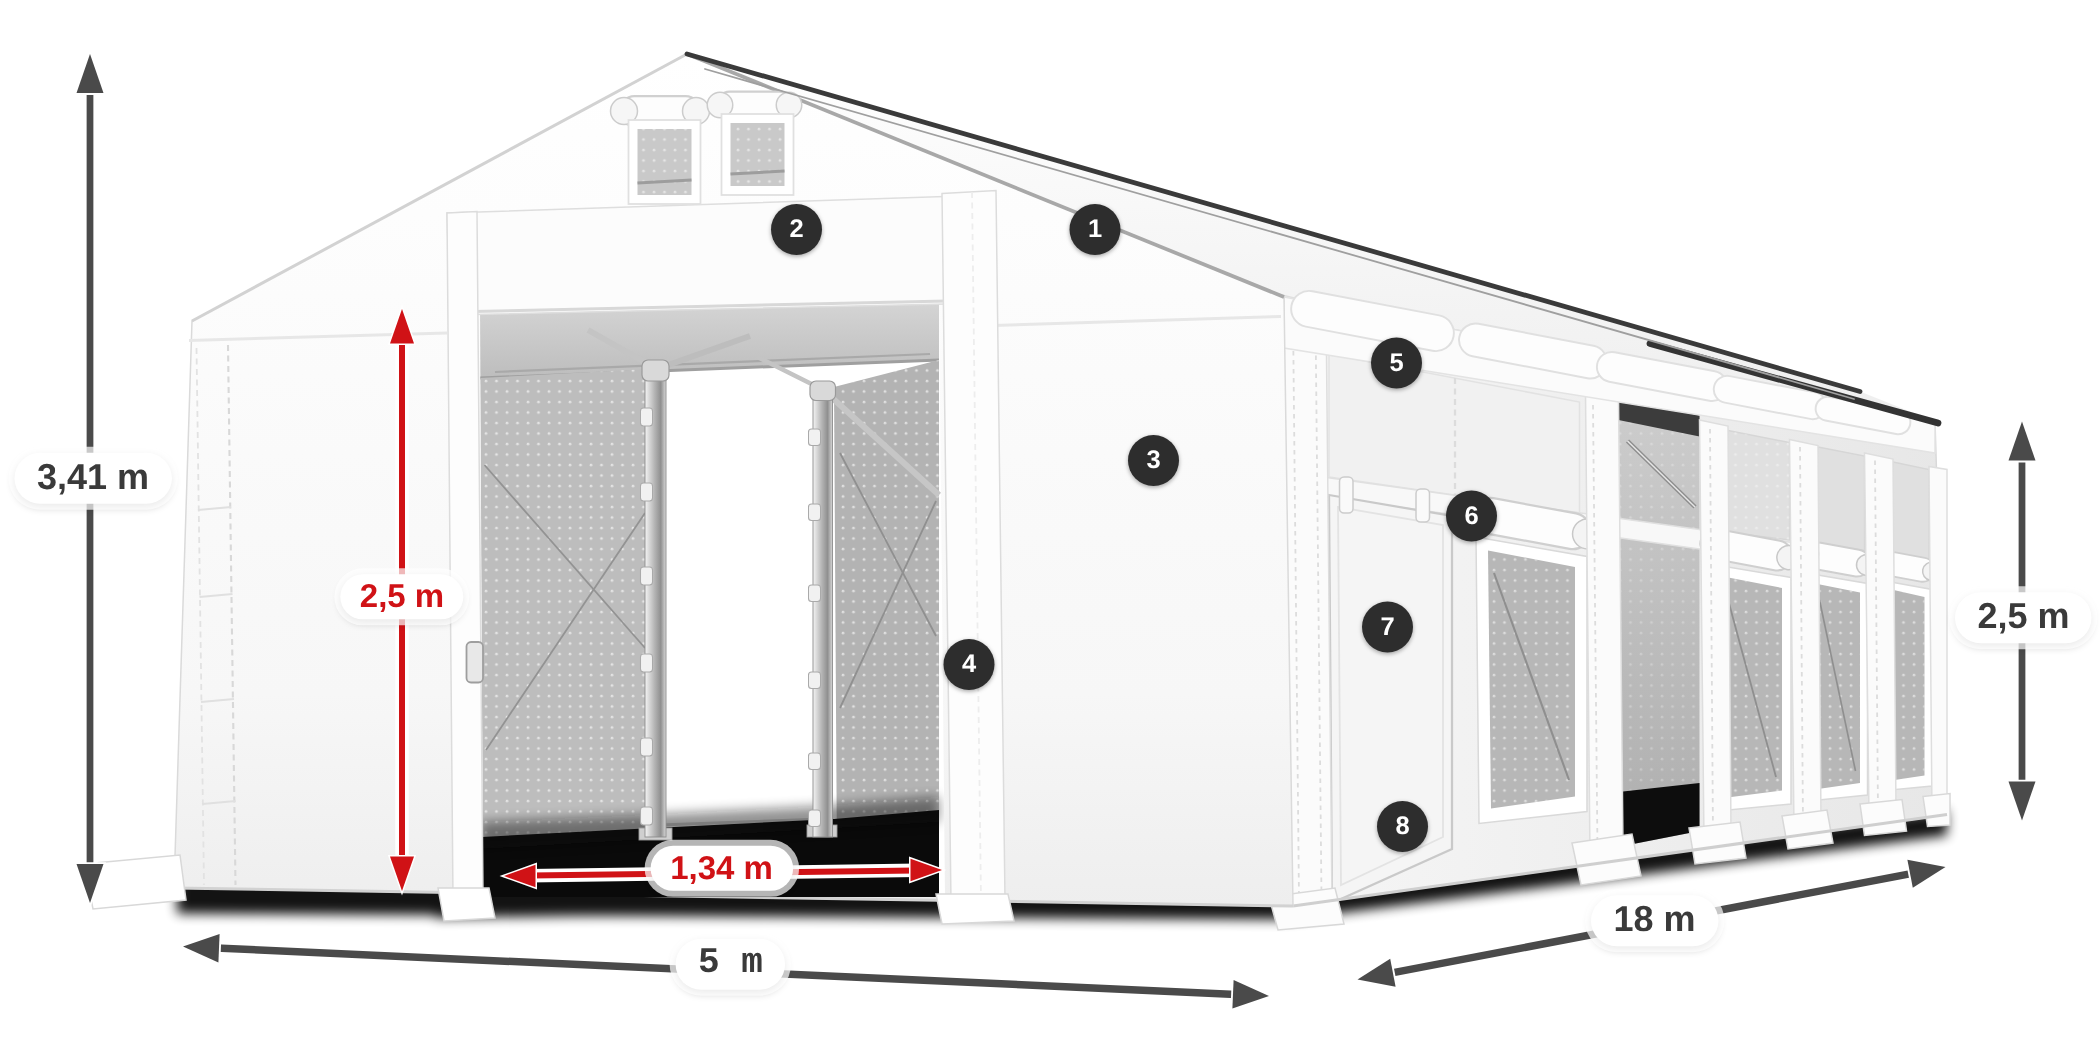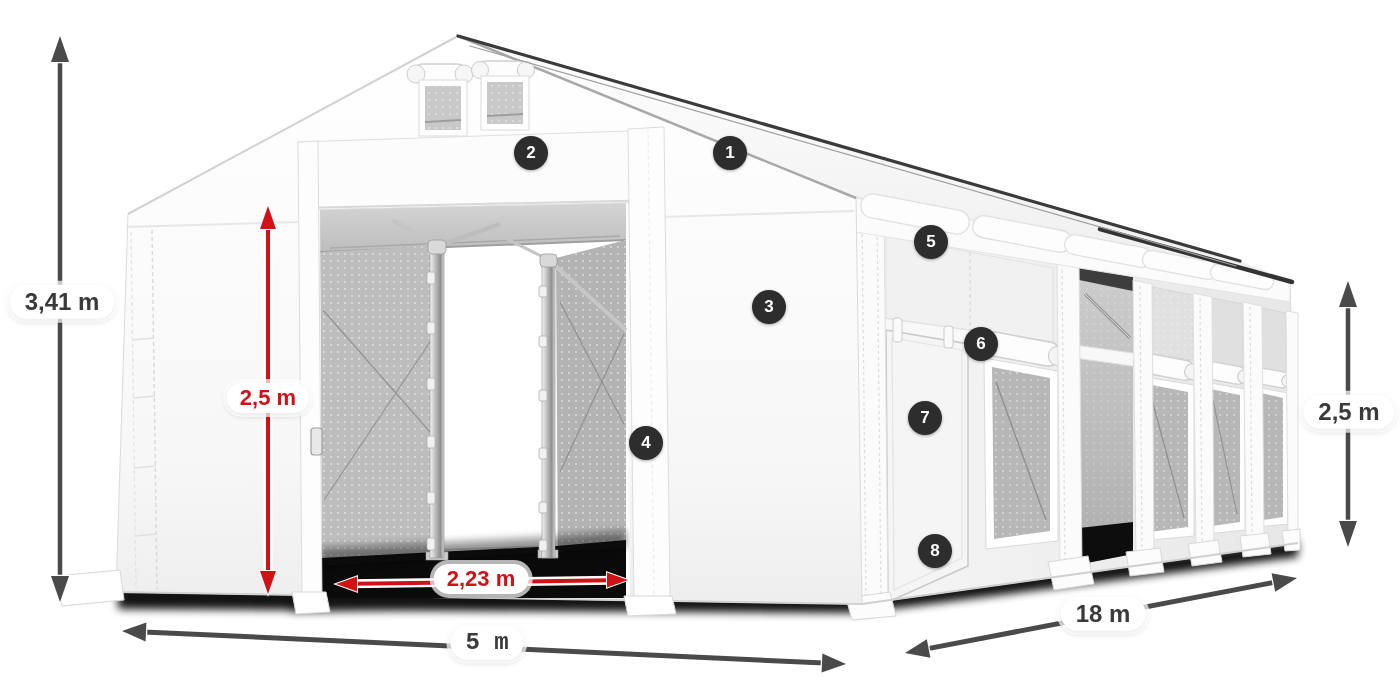--- a/index.html
+++ b/index.html
@@ -338,23 +338,23 @@
   </g>
 
   <g>
     <line x1="1348" y1="300" x2="1348" y2="528" stroke="#ffffff" stroke-width="10"></line>
     <line x1="1348" y1="304" x2="1348" y2="524" stroke="#4a4a4a" stroke-width="4.5"></line>
     <polygon points="1348,281 1339,307 1357,307" fill="#4a4a4a" stroke="#ffffff" stroke-width="2.5" paint-order="stroke"></polygon>
     <polygon points="1348,547 1339,521 1357,521" fill="#4a4a4a" stroke="#ffffff" stroke-width="2.5" paint-order="stroke"></polygon>
   </g>
 </svg>
 
-<div class="pill" style="left:62px;top:302px;text-align:right;">3,41 m</div>
+<div class="pill" style="left:62px;top:319px;text-align:right;">3,41 m</div>
 <div class="pill red" style="left:268px;top:398px;">2,5 m</div>
-<div class="pill red" style="left:481px;top:579px;">2,23 m</div>
+<div class="pill red" style="left:481px;top:579px;">1,34 m</div>
 <div class="pill" style="left:487px;top:643px;font-family:Liberation Mono, monospace;">5 m</div>
 <div class="pill" style="left:1103px;top:614px;text-align:right;">18 m</div>
 <div class="pill" style="left:1349px;top:412px;">2,5 m</div>
 
 <div class="badge" style="left:730px;top:153px;">1</div>
 <div class="badge" style="left:531px;top:153px;">2</div>
 <div class="badge" style="left:769px;top:307px;">3</div>
 <div class="badge" style="left:646px;top:443px;">4</div>
 <div class="badge" style="left:931px;top:242px;">5</div>
 <div class="badge" style="left:981px;top:344px;">6</div>

